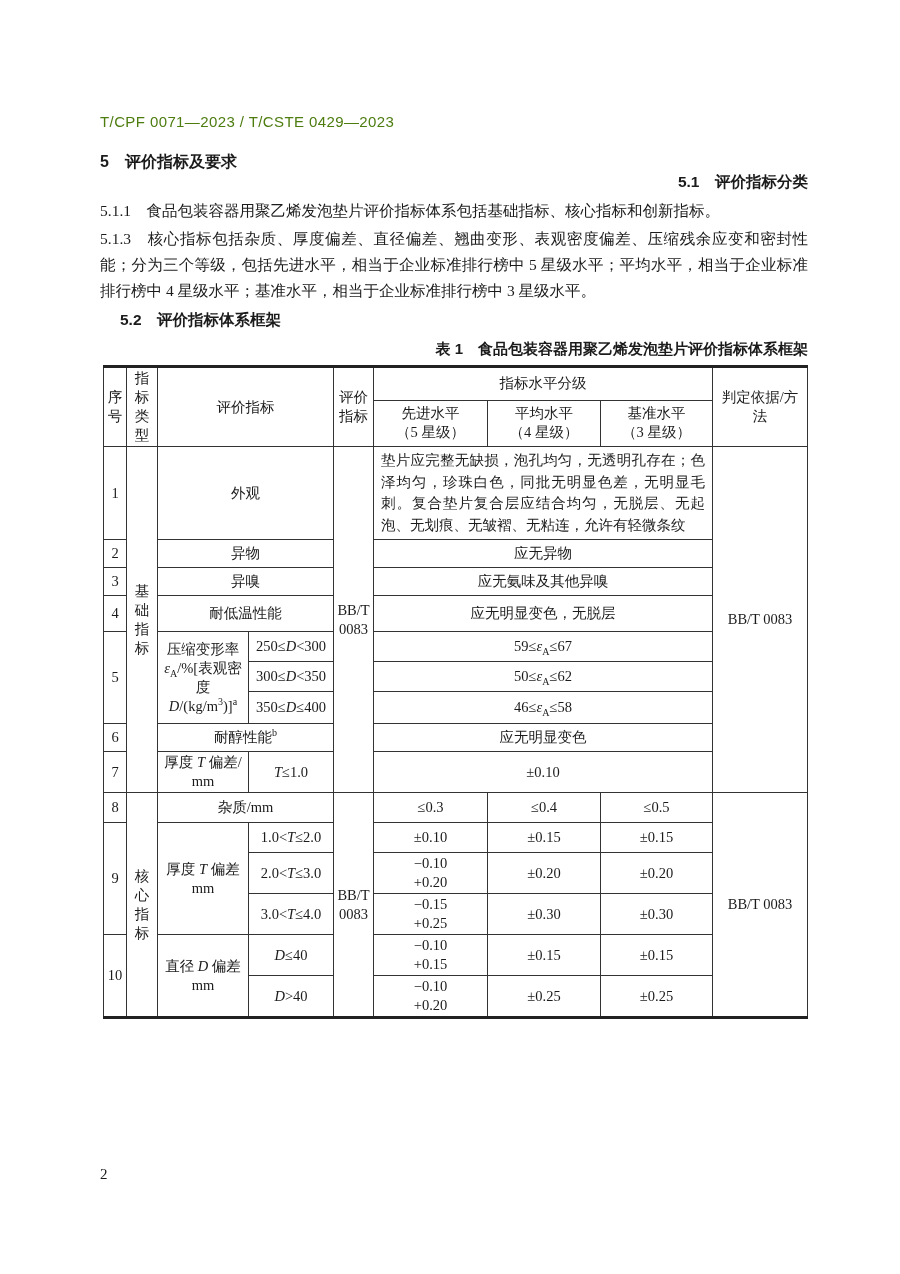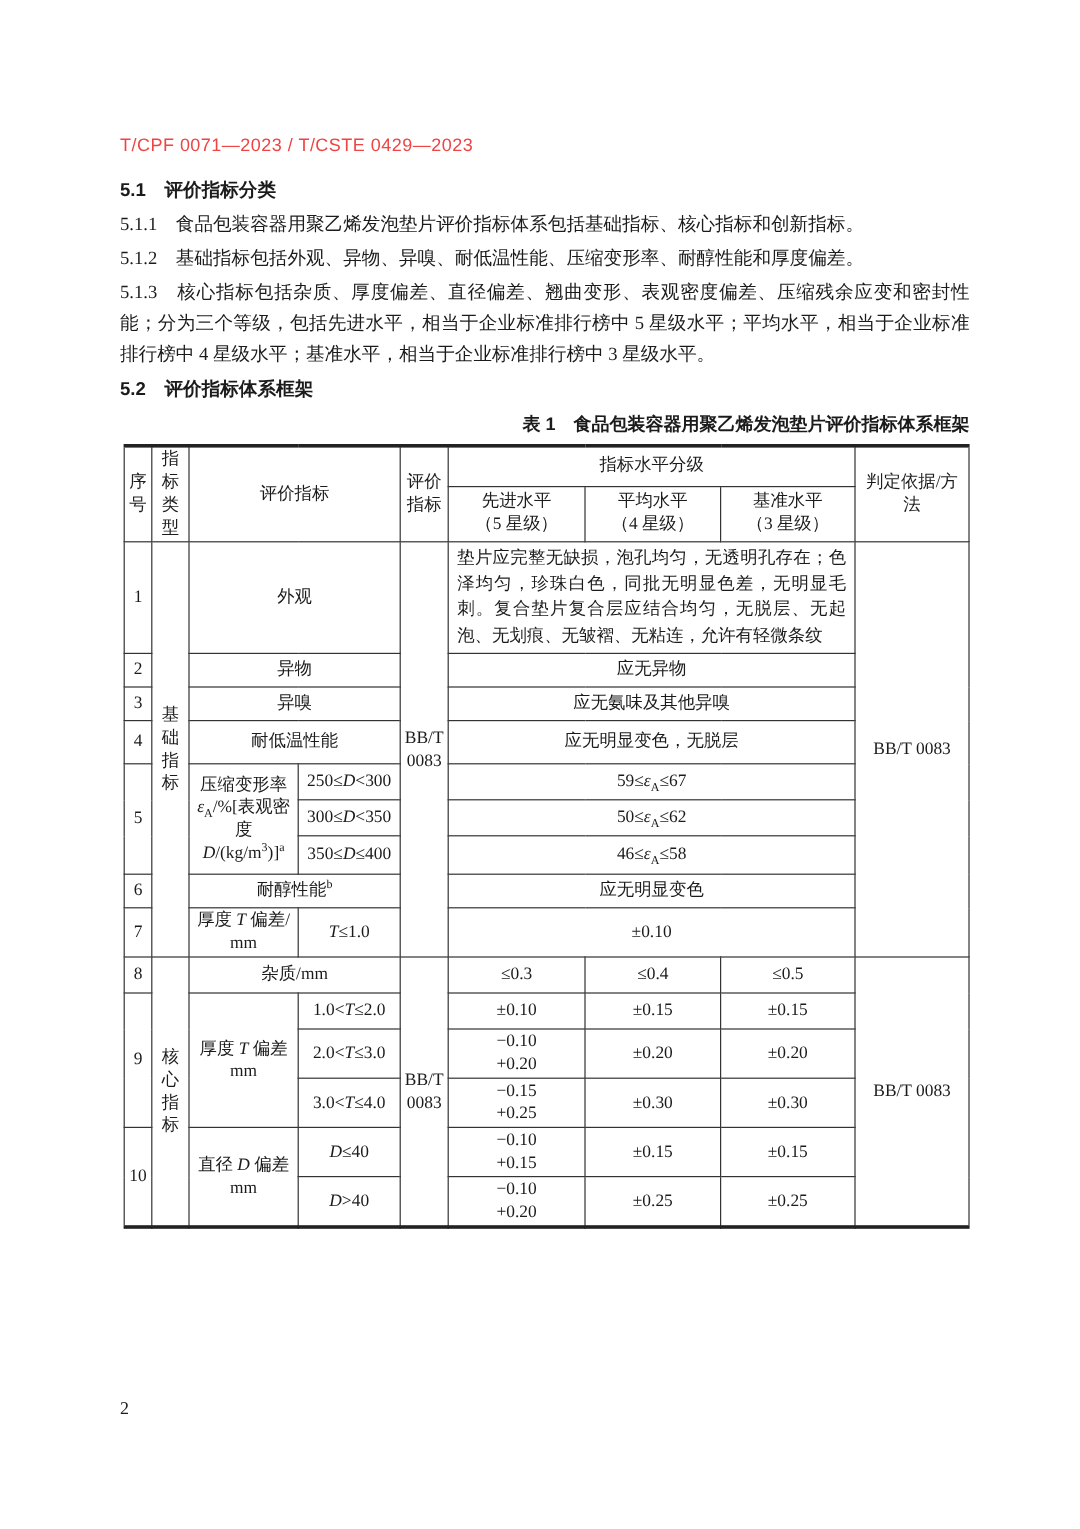--- a/index.html
+++ b/index.html
@@ -1,22 +1,22 @@
 <!DOCTYPE html>
 <html><head>
 <meta charset="utf-8">
 <style>
   html,body{margin:0;padding:0;background:#e8e8e8;}
   .page{position:relative;width:900px;height:1274px;background:#ffffff;overflow:hidden;
         color:#1b1b1b;}
   .content{position:absolute;left:100px;top:112px;width:708px;}
-  .doc-header{font:15px/20px "Liberation Sans",sans-serif;letter-spacing:.4px;color:#ef4444;}
+  .doc-header{font:15px/20px "Liberation Sans",sans-serif;letter-spacing:.4px;color:#4d7c0f;}
   .h5{font:bold 16px/20px "Liberation Sans",sans-serif;margin-top:20px;}
-  .h51{font:bold 15.5px/20px "Liberation Sans",sans-serif;margin-top:17px;}
-  .h52{font:bold 15.5px/20px "Liberation Sans",sans-serif;margin-top:6px;}
+  .h51{font:bold 15.5px/20px "Liberation Sans",sans-serif;margin-top:0;text-align:right;}
+  .h52{font:bold 15.5px/20px "Liberation Sans",sans-serif;margin-top:6px;margin-left:20px;}
   p.body{font:15.5px/26px "Liberation Serif","DejaVu Serif",serif;text-align:justify;margin:2px 0 0;}
   p.first{margin-top:6px;font-family:Liberation Serif, serif;}
   .indent{text-indent:2em;}
   .caption{font:bold 15px/20px "Liberation Sans",sans-serif;text-align:right;margin-top:9px;}
   table.tbl{border-collapse:collapse;table-layout:fixed;width:704px;margin:6px 0 0 3px;
         font:14.5px/19px "Liberation Serif","DejaVu Serif",serif;
         border-top:3px solid #222;border-bottom:3px solid #222;}
   .tbl td{border:1px solid #333;text-align:center;vertical-align:middle;padding:1px 2px;
         word-break:break-all;}
   .tbl td.just{text-align:justify;padding:3px 7px;line-height:21.5px;word-break:break-all;}
@@ -25,24 +25,24 @@
   .pageno{position:absolute;left:100px;top:1166px;font:15px "Liberation Serif",serif;}
 </style>
 </head>
 <body>
 
 <div class="page">
   <div class="content">
 
     <div class="doc-header">T/CPF 0071—2023 / T/CSTE 0429—2023</div>
 
+    <div class="h5">5　评价指标及要求</div>
     <div class="h51">5.1　评价指标分类</div>
 
     <p class="body first">5.1.1　食品包装容器用聚乙烯发泡垫片评价指标体系包括基础指标、核心指标和创新指标。</p>
-    <p class="body">5.1.2　基础指标包括外观、异物、异嗅、耐低温性能、压缩变形率、耐醇性能和厚度偏差。</p>
     <p class="body">5.1.3　核心指标包括杂质、厚度偏差、直径偏差、翘曲变形、表观密度偏差、压缩残余应变和密封性能；分为三个等级，包括先进水平，相当于企业标准排行榜中 5 星级水平；平均水平，相当于企业标准排行榜中 4 星级水平；基准水平，相当于企业标准排行榜中 3 星级水平。</p>
 
     <div class="h52">5.2　评价指标体系框架</div>
 
     <div class="caption">表 1　食品包装容器用聚乙烯发泡垫片评价指标体系框架</div>
 
     <table class="tbl">
       <colgroup>
         <col style="width:23px">
           <col style="width:31px">

